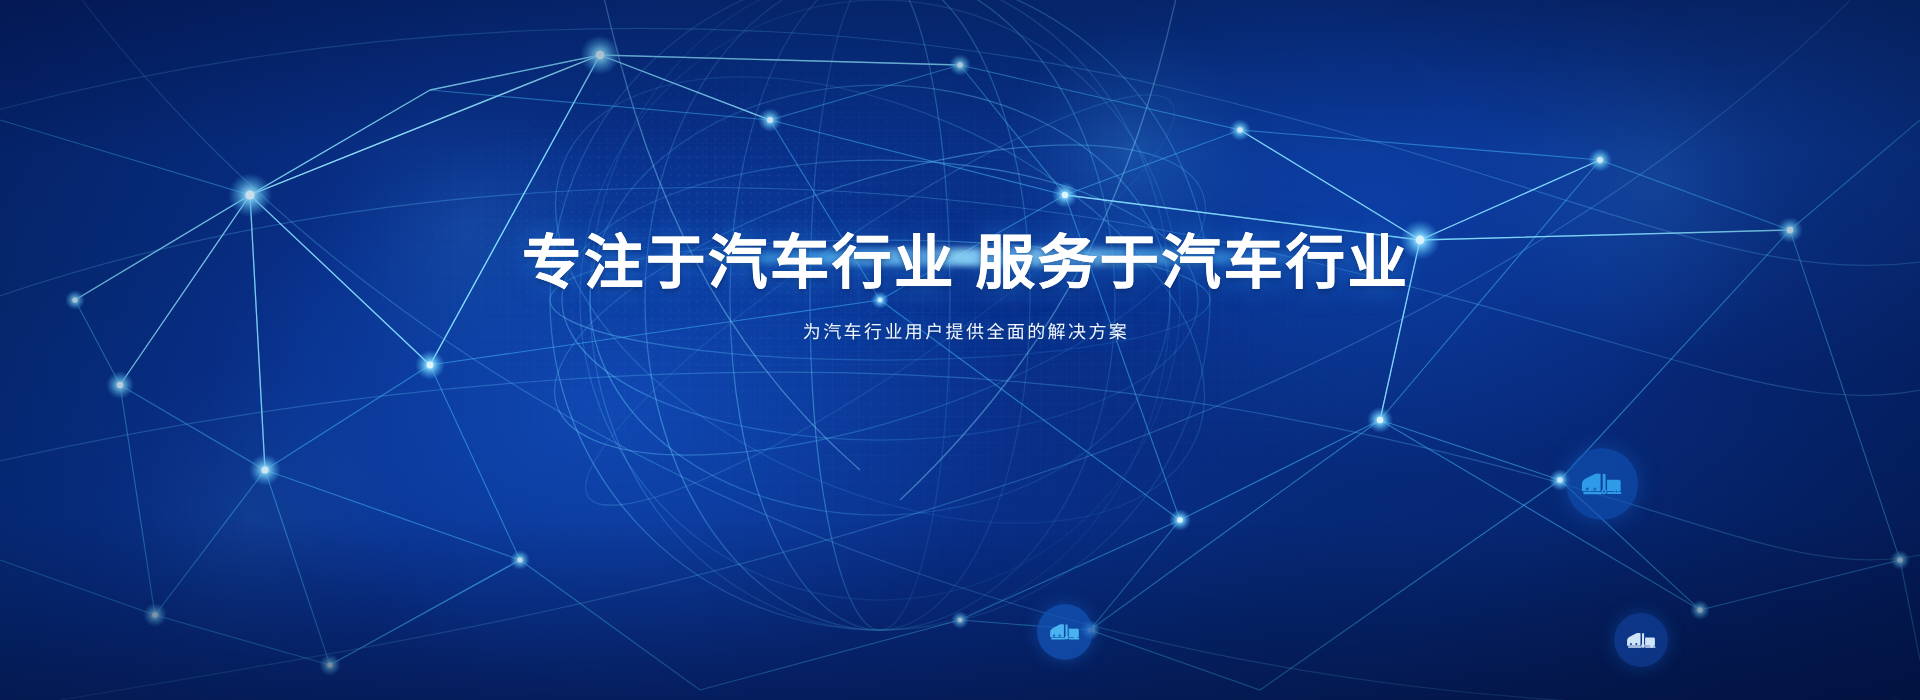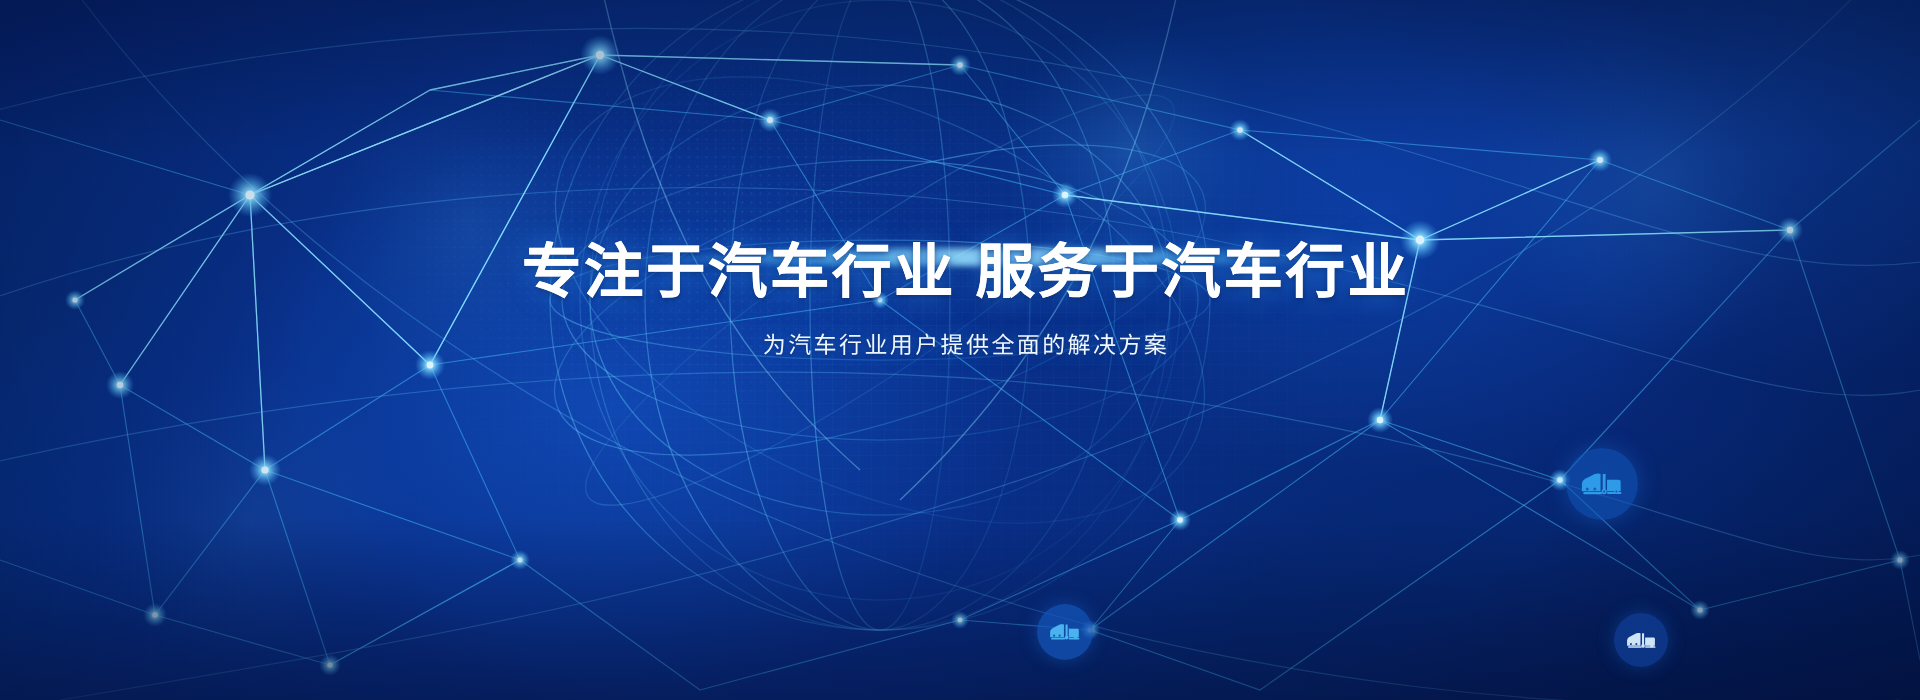--- a/index.html
+++ b/index.html
@@ -65,36 +65,35 @@
     left:520px; top:256px; width:900px; height:7px; opacity:0.55;
     background:linear-gradient(to right, rgba(50,160,245,0) 0%, rgba(120,215,255,0.75) 42%, rgba(90,200,255,0.35) 70%, rgba(50,160,245,0) 100%);
   }
 
   
   .content{
     position:absolute;
     left:12px; right:0; top:232px;
     text-align:center;
     z-index:40;
-    margin-top:9px;
   }
   .headline{
     margin:0;
     font-size:59px;
     line-height:1.06;
     font-weight:bold;
     color:#ffffff;
     letter-spacing:3px;
     text-shadow:0 0 26px rgba(40,130,230,0.85), 0 2px 6px rgba(2,16,60,0.65);
     -webkit-text-stroke:0.6px #ffffff;
     white-space:nowrap;
   }
   .subline{
     margin:22px 0 0 0;
-    font-size:23px;
+    font-size:18px;
     font-weight:400;
     color:#eef6ff;
     letter-spacing:2.4px;
     text-shadow:0 0 16px rgba(40,130,230,0.6), 0 1px 4px rgba(2,16,60,0.5);
     white-space:nowrap;
   }
 
   
   .badge{
     position:absolute;

